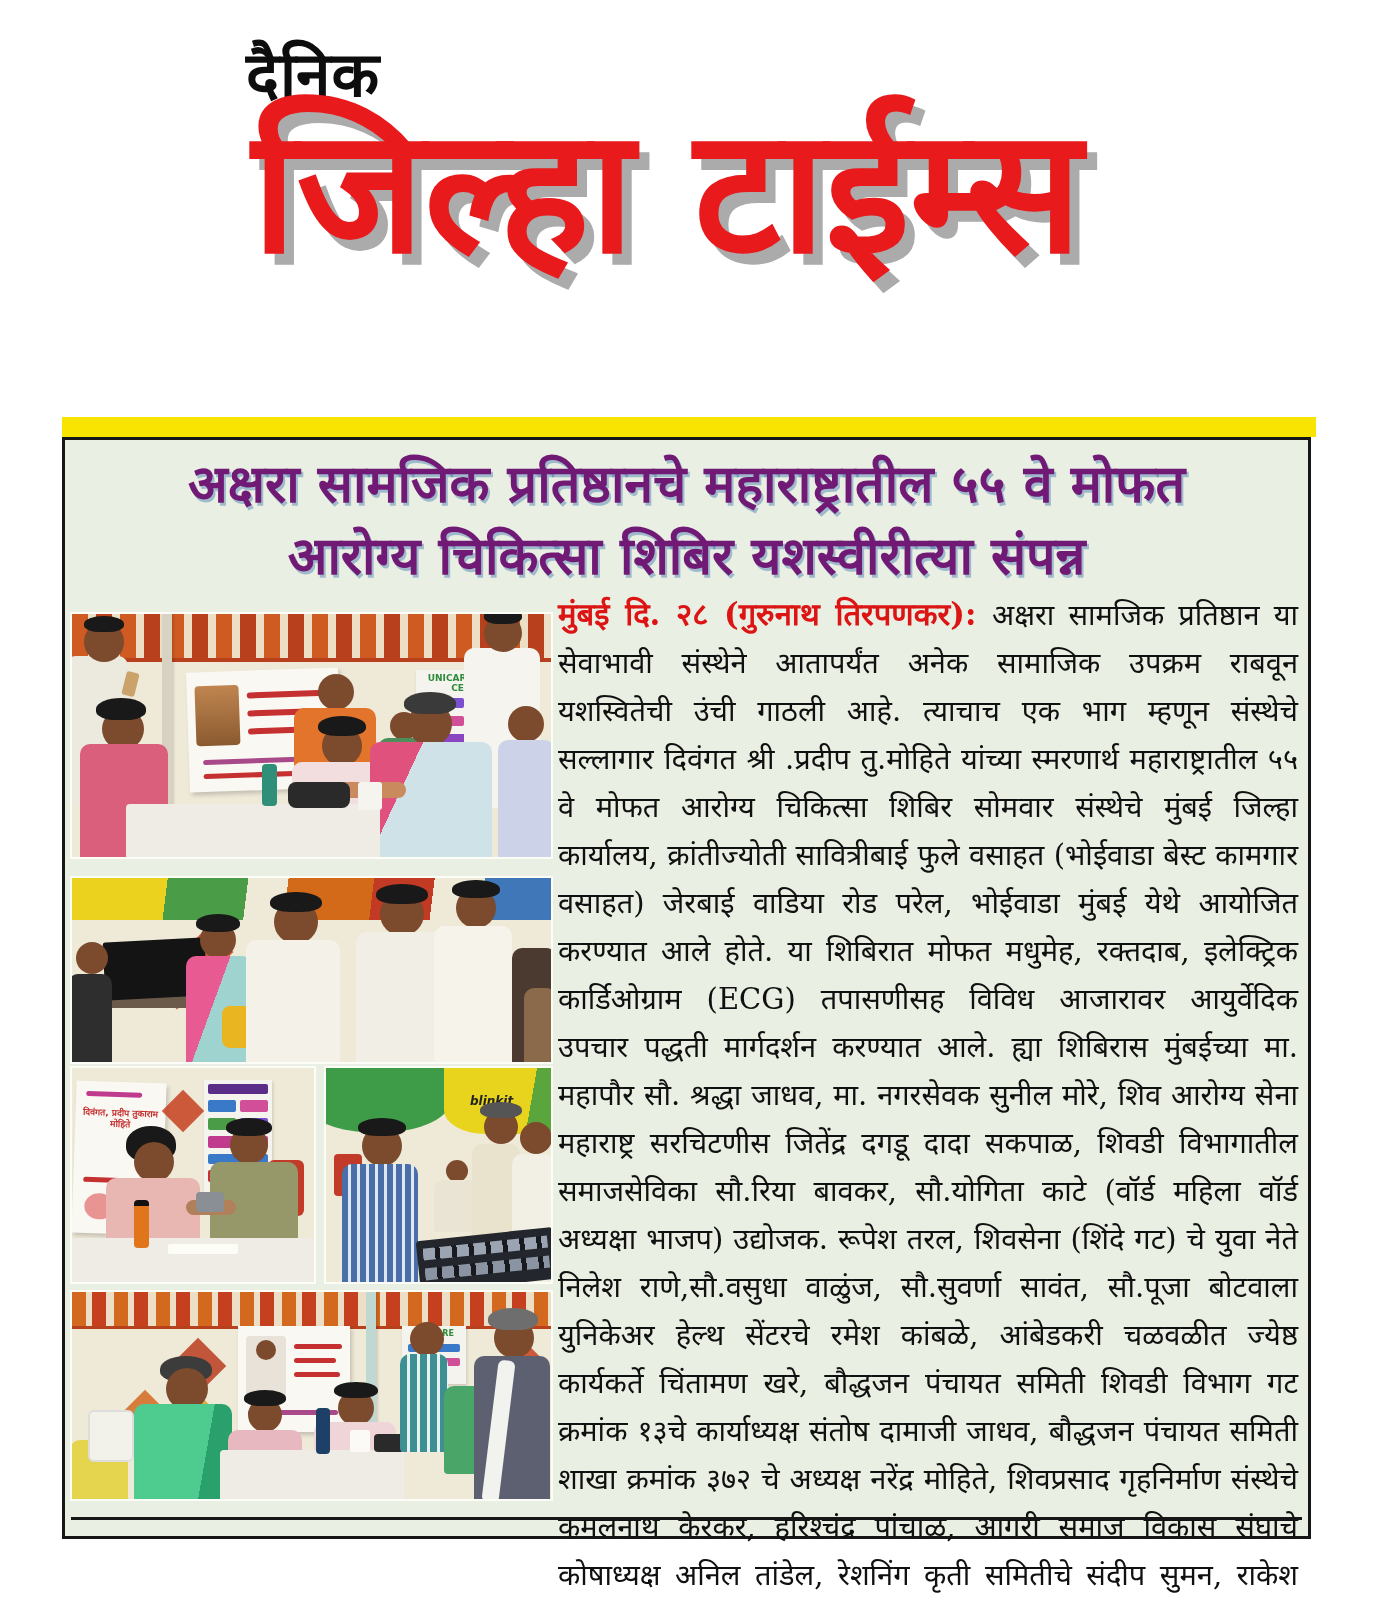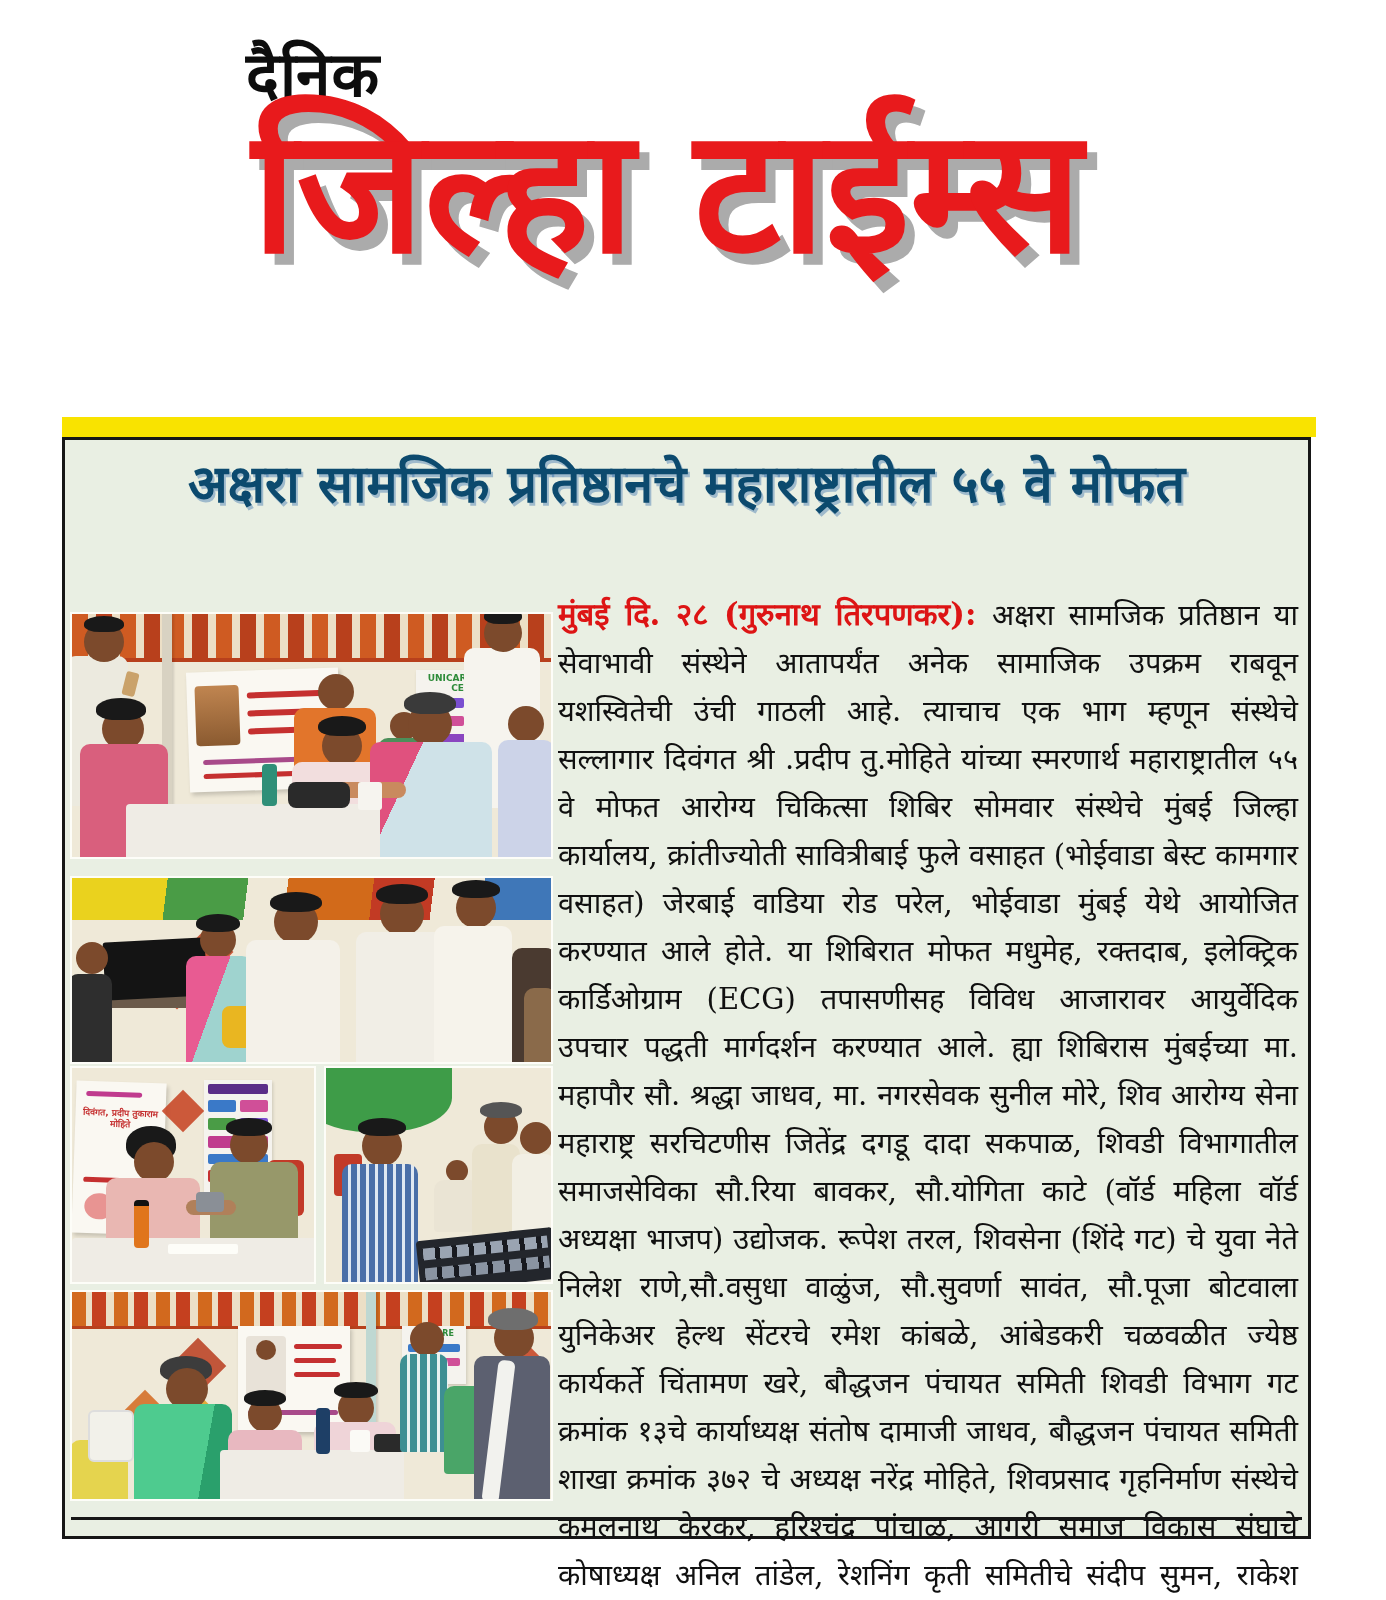--- a/index.html
+++ b/index.html
@@ -10,21 +10,21 @@
   #tagline{left:246px;top:30px;font-size:62px;font-weight:800;color:#0d0d0d;letter-spacing:1px;}
   #bigtitle{left:72px;top:84px;width:1190px;text-align:center;font-size:172px;line-height:1.25;
             font-weight:800;color:#e81a1c;text-shadow:10px 11px 0 #ababab;white-space:nowrap;}
   #editorline{left:58px;top:348px;font-size:38px;font-weight:800;color:#272a80;}
   #rni{right:112px;top:366px;font-size:33px;font-weight:700;color:#0d0d0d;
        font-family:"Liberation Serif",serif;}
   
   #accentbar{left:62px;top:417px;width:1254px;height:20px;background:#f9e300;}
   #artbox{left:62px;top:437px;width:1243px;height:1096px;border:3px solid #161616;
           background:#e9efe3;}
-  #headline{position:absolute;left:0;top:8px;width:100%;text-align:center;color:#0c4a6e;
+  #headline{position:absolute;left:0;top:8px;width:100%;text-align:center;color:#701a75;
             font-weight:800;font-size:52px;line-height:72px;
             text-shadow:2px 3px 0 rgba(23,90,160,.35);}
   #bodytext{position:absolute;left:493px;top:150px;width:740px;font-size:29px;line-height:48px;
             color:#101010;text-align:justify;font-family:"DejaVu Serif","DejaVu Sans",serif;}
   #bodytext .byline{color:#dd1414;font-weight:800;font-size:31px;}
   #bottomrule{position:absolute;left:6px;right:6px;top:1077px;height:3px;background:#161616;}
   
   .photo{position:absolute;overflow:hidden;background:#efe9d8;border:2px solid #fdfdf8;
          box-sizing:border-box;}
   .photo div{position:absolute;}
@@ -51,20 +51,21 @@
 
   <div class="abs" id="tagline">दैनिक</div>
   <div class="abs" id="bigtitle">जिल्हा टाईम्स</div>
 
   <div class="abs" id="accentbar"></div>
 
   <div class="abs" id="artbox">
 
     <div id="headline">
       <span>अक्षरा सामजिक प्रतिष्ठानचे महाराष्ट्रातील ५५  वे मोफत</span><br>
+      <span>आरोग्य चिकित्सा शिबिर यशस्वीरीत्या संपन्न</span>
     </div>
 
     <div id="bodytext"><span class="byline">मुंबई दि. २८ (गुरुनाथ तिरपणकर): </span><span>अक्षरा सामजिक प्रतिष्ठान या सेवाभावी संस्थेने आतापर्यंत अनेक सामाजिक उपक्रम राबवून यशस्वितेची उंची गाठली आहे. त्याचाच एक भाग म्हणून संस्थेचे सल्लागार दिवंगत श्री .प्रदीप तु.मोहिते यांच्या स्मरणार्थ महाराष्ट्रातील ५५ वे मोफत आरोग्य चिकित्सा शिबिर सोमवार संस्थेचे मुंबई जिल्हा कार्यालय, क्रांतीज्योती सावित्रीबाई फुले वसाहत (भोईवाडा बेस्ट कामगार वसाहत) जेरबाई वाडिया रोड परेल, भोईवाडा मुंबई येथे आयोजित करण्यात आले होते. या शिबिरात मोफत मधुमेह, रक्तदाब, इलेक्ट्रिक कार्डिओग्राम (ECG) तपासणीसह विविध आजारावर आयुर्वेदिक उपचार पद्धती मार्गदर्शन करण्यात आले. ह्या शिबिरास मुंबईच्या मा. महापौर सौ. श्रद्धा जाधव, मा. नगरसेवक सुनील मोरे, शिव आरोग्य सेना महाराष्ट्र सरचिटणीस जितेंद्र दगडू दादा सकपाळ, शिवडी विभागातील समाजसेविका सौ.रिया बावकर, सौ.योगिता काटे (वॉर्ड महिला वॉर्ड अध्यक्षा भाजप) उद्योजक. रूपेश तरल, शिवसेना (शिंदे गट) चे युवा नेते निलेश राणे,सौ.वसुधा वाळुंज, सौ.सुवर्णा सावंत, सौ.पूजा बोटवाला युनिकेअर हेल्थ सेंटरचे रमेश कांबळे, आंबेडकरी चळवळीत ज्येष्ठ कार्यकर्ते चिंतामण खरे, बौद्धजन पंचायत समिती शिवडी विभाग गट क्रमांक १३चे कार्याध्यक्ष संतोष दामाजी जाधव, बौद्धजन पंचायत समिती शाखा क्रमांक ३७२ चे अध्यक्ष नरेंद्र मोहिते, शिवप्रसाद गृहनिर्माण संस्थेचे कमलनाथ केरकर, हरिश्चंद्र पांचाळ, आगरी समाज विकास संघाचे कोषाध्यक्ष अनिल तांडेल, रेशनिंग कृती समितीचे संदीप सुमन, राकेश सकपाळ श्रीमती.योगिनी राऊत ताई (मनसे उप शाखा अध्यक्ष) शिव आरोग्य सेना शिवडी अनंत कोटकर आदी मान्यवर उपस्थित होते. तसेच या उपक्रमास अक्षरा सामाजिक प्रतिष्ठान मुंबई जिल्हा अध्यक्ष संदिप मोहिते यांच्या नेतृत्वाखाली कु .सिद्धांत मोहिते, कु. प्रणित वीर, कु. सौरभ मोहिते, संकेत जाधव, कु.सम्यक मोहिते,प्रज्वल सकपाळ,स्नेहल मोहिते, भक्ती तांडेल,सोनल कांबळे, रेशमा सकपाळ, मीनल असगोलकर, युनिकेअर हेल्थ सेंटर, आचरेकर डेकोरेटसर्चें प्रोप्रा. दिनेश आचरेकर ह्यांचे विशेष सहकार्य लाभले. तसेच ह्या आरोग्य शिबिरास स्थानिक मान्यवरांनी, स्थानिक नागरिकांनी मोठ्या प्रमाणात उपस्थिती दर्शविली ह्या सर्वांचे आणि संस्थेचे पदाधिकारी व कार्यकर्ते ह्यानी शिबिर यशस्वी केल्याबद्दल अक्षरा सामजिक प्रतिष्ठान संस्थेचे संस्थापक अध्यक्ष अमोल वंजारे यांनी सर्वांचे आभार व्यक्त केले.</span></div>
 
     <div class="photo" style="left:5px;top:172px;width:483px;height:247px;">
       <div class="band"></div>
       <div style="left:90px;top:0;width:10px;height:247px;background:#d8d2c2;box-shadow:2px 0 2px rgba(0,0,0,.12);"></div>
       <div class="torso" style="left:-6px;top:42px;width:62px;height:150px;background:#eceadf;"></div>
       <div class="head" style="left:12px;top:8px;width:40px;height:40px;"></div>
       <div class="hair" style="left:12px;top:2px;width:40px;height:16px;"></div>
@@ -164,20 +165,23 @@
       <div class="torso" style="left:138px;top:94px;width:88px;height:88px;background:#97986a;"></div>
       <div style="left:114px;top:132px;width:50px;height:15px;background:#b0805a;border-radius:8px;"></div>
       <div style="left:124px;top:124px;width:28px;height:20px;background:#8a8f96;border-radius:4px;"></div>
       <div class="table" style="left:0;top:170px;width:246px;height:48px;"></div>
       <div style="left:62px;top:132px;width:15px;height:42px;background:#e0751c;border-radius:4px;border-top:6px solid #111;"></div>
       <div style="left:96px;top:176px;width:70px;height:10px;background:#fdfdf8;border-radius:2px;"></div>
     </div>
 
     <div class="photo" style="left:259px;top:626px;width:229px;height:218px;">
       <div style="left:-24px;top:-12px;width:150px;height:76px;background:#3e9c48;border-radius:0 0 45% 45%;"></div>
+      <div style="left:118px;top:-14px;width:140px;height:80px;background:linear-gradient(100deg,#e8d41d 0 62%,#5aa53c 62%);border-radius:0 0 40% 30%;">
+        <span style="position:absolute;left:26px;top:40px;font-size:12px;font-weight:800;font-style:italic;color:#222;">blinkit</span>
+      </div>
       <div style="left:8px;top:86px;width:28px;height:42px;background:#c23a28;border-radius:4px;"></div>
       <div class="head" style="left:120px;top:92px;width:22px;height:22px;"></div>
       <div class="torso" style="left:108px;top:112px;width:46px;height:52px;background:#eae4d4;"></div>
       <div class="head" style="left:36px;top:58px;width:40px;height:40px;"></div>
       <div class="hair" style="left:32px;top:50px;width:48px;height:18px;"></div>
       <div class="torso" style="left:16px;top:96px;width:76px;height:122px;background:repeating-linear-gradient(90deg,#4a6fa8 0 6px,#dfe8f2 6px 9px);"></div>
       <div class="head" style="left:158px;top:42px;width:34px;height:34px;"></div>
       <div class="hair" style="left:154px;top:34px;width:42px;height:16px;background:#555;"></div>
       <div class="torso" style="left:146px;top:76px;width:48px;height:102px;background:#e9e2cc;"></div>
       <div class="head" style="left:194px;top:54px;width:32px;height:32px;"></div>

